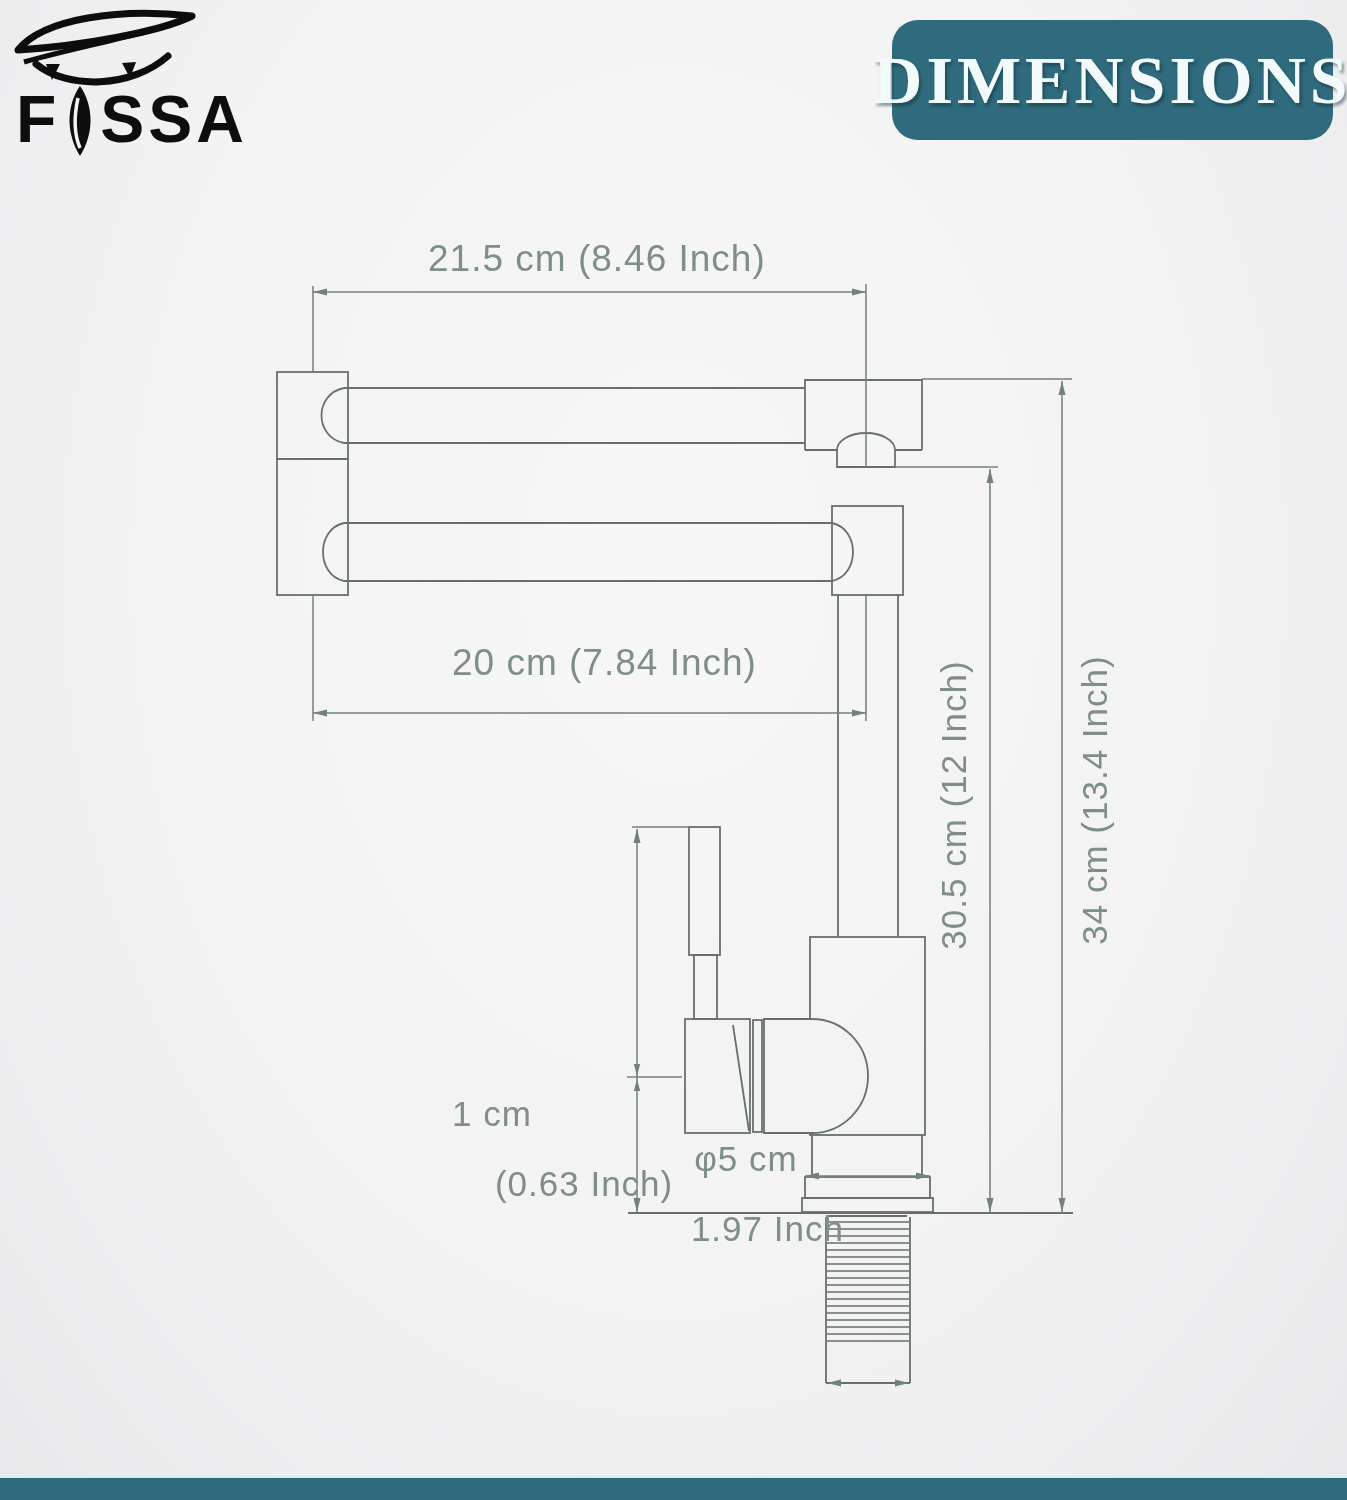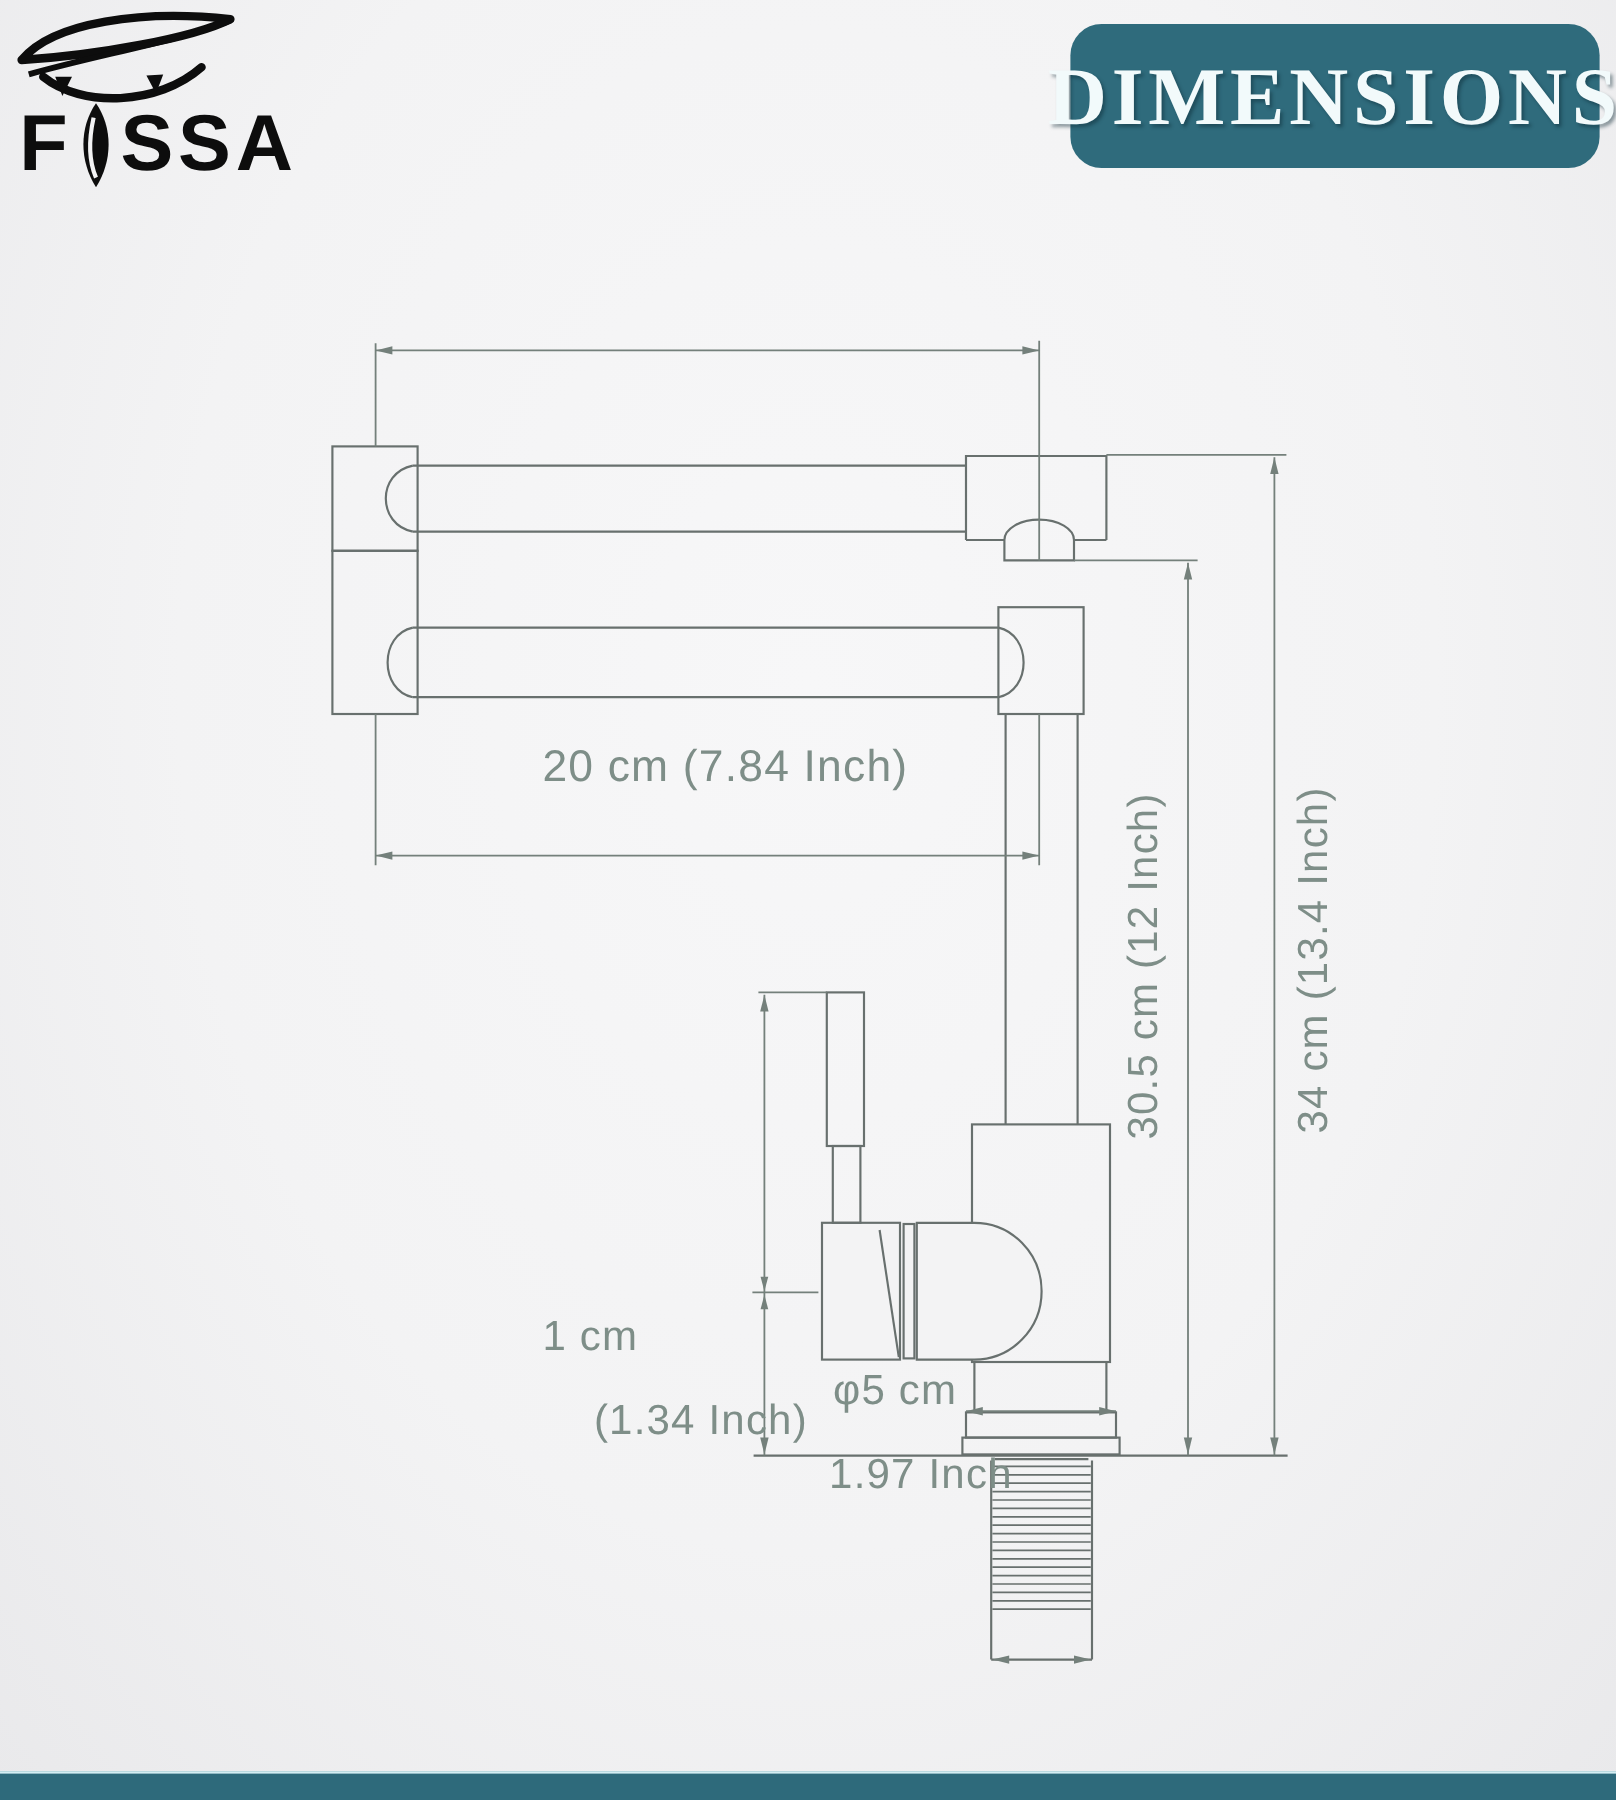--- a/index.html
+++ b/index.html
@@ -145,30 +145,31 @@
         <path d="M637,1212 L633.5,1198 L640.5,1198 Z"></path>
       <path d="M637,1076 L633.8,1064 L640.2,1064 Z"></path>
         <path d="M637,1079 L633.8,1091 L640.2,1091 Z"></path>
       <path d="M805,1176 L819,1172.5 L819,1179.5 Z"></path>
         <path d="M930,1176 L916,1172.5 L916,1179.5 Z"></path>
       <path d="M827,1383 L841,1379.5 L841,1386.5 Z"></path>
         <path d="M909,1383 L895,1379.5 L895,1386.5 Z"></path>
     </g>
   </svg>
 
+  <div class="dlabel" style="left:428px;top:240px;font-size:37px;">21.5 cm (8.46 Inch)</div>
 
-  <div class="dlabel" style="left:452px;top:620px;font-size:37px;">20 cm (7.84 Inch)</div>
+  <div class="dlabel" style="left:452px;top:644px;font-size:37px;">20 cm (7.84 Inch)</div>
 
   <div class="dlabel rot" style="left:953px;top:805px;">30.5 cm (12 Inch)</div>
 
   <div class="dlabel rot" style="left:1094px;top:800px;">34 cm (13.4 Inch)</div>
 
 
   <div class="dlabel" style="left:452px;top:1096px;line-height:1.0;"><span>1 cm</span><br>
-    <span>(1.34 Inch)</span></div>
+    <span>(0.63 Inch)</span></div>
 
   <div class="dlabel" style="left:648px;top:1141px;line-height:1.0;text-align:center;"><span>φ5 cm</span><br>
     <span>1.97 Inch</span></div>
 
 
   <div class="bottom-band"></div>
 
 </div>
 
 </body></html>

